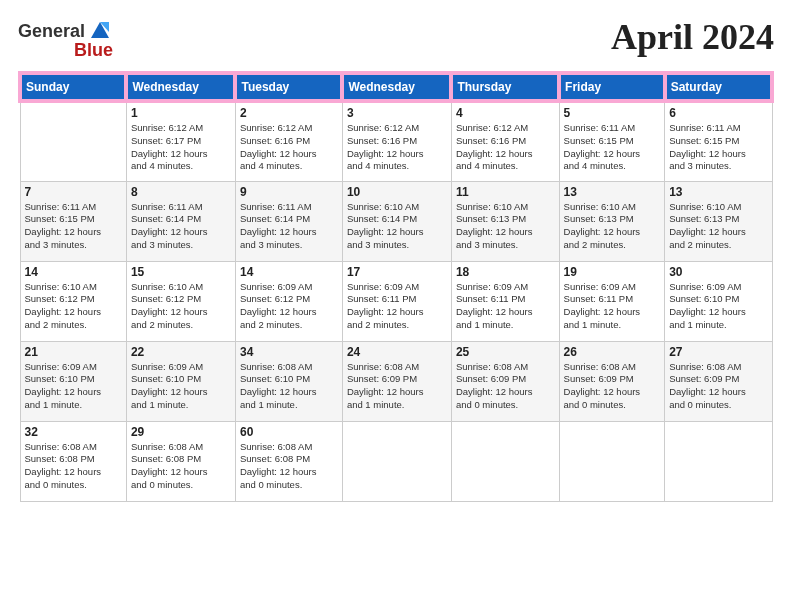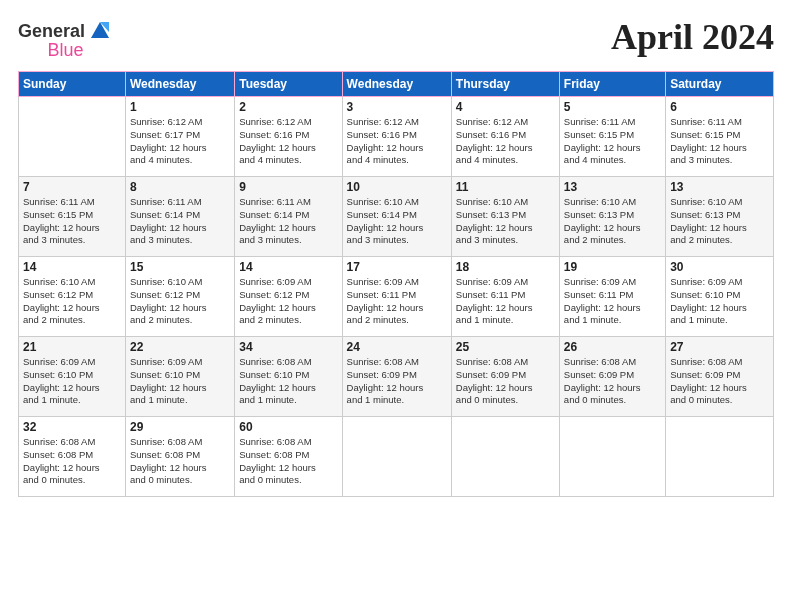--- a/index.html
+++ b/index.html
@@ -45,21 +45,21 @@
       border-collapse: collapse;
       font-size: 10.5px;
     }
     .calendar thead tr th {
       background: #1565c0;
       color: #fff;
       padding: 5px 4px;
       text-align: left;
       font-size: 12px;
       font-weight: bold;
-      border: 1px solid #f9a8d4;
+      border: 4px solid #f9a8d4;
     }
     .calendar tbody tr td {
       border: 1px solid #ccc;
       vertical-align: top;
       padding: 3px 4px;
       width: 113px;
       height: 80px;
       background: #fff;
     }
     .calendar tbody tr:nth-child(odd) td {
@@ -83,29 +83,29 @@
     .empty-cell {
       background: #fff !important;
     }
   </style>
 </head>
 <body>
 
 <div class="page">
   <div class="header">
     <div class="logo">
-      <div style="display:flex;flex-direction:column;align-items:center;">
+      <div style="display:flex;flex-direction:column;align-items:flex-end;">
         <div style="display:flex;align-items:center;">
           <span style="font-size:18px;font-weight:bold;color:#333;">General</span>
           <svg width="26" height="26" viewBox="0 0 26 26" style="margin-left:2px;">
             <polygon points="4,20 13,4 22,20" fill="#1565c0"></polygon>
             <polygon points="13,4 22,4 22,14" fill="#42a5f5"></polygon>
           </svg>
         </div>
-        <span style="font-size:18px;font-weight:normal;color:#ec4899;margin-top:-4px;">Blue</span>
+        <span style="font-size:18px;font-weight:bold;color:#b91c1c;margin-top:-4px;">Blue</span>
       </div>
     </div>
     <div class="title-area">
       <div class="title-month">April 2024</div>
     </div>
   </div>
 
   <table class="calendar">
     <thead>
       <tr>

